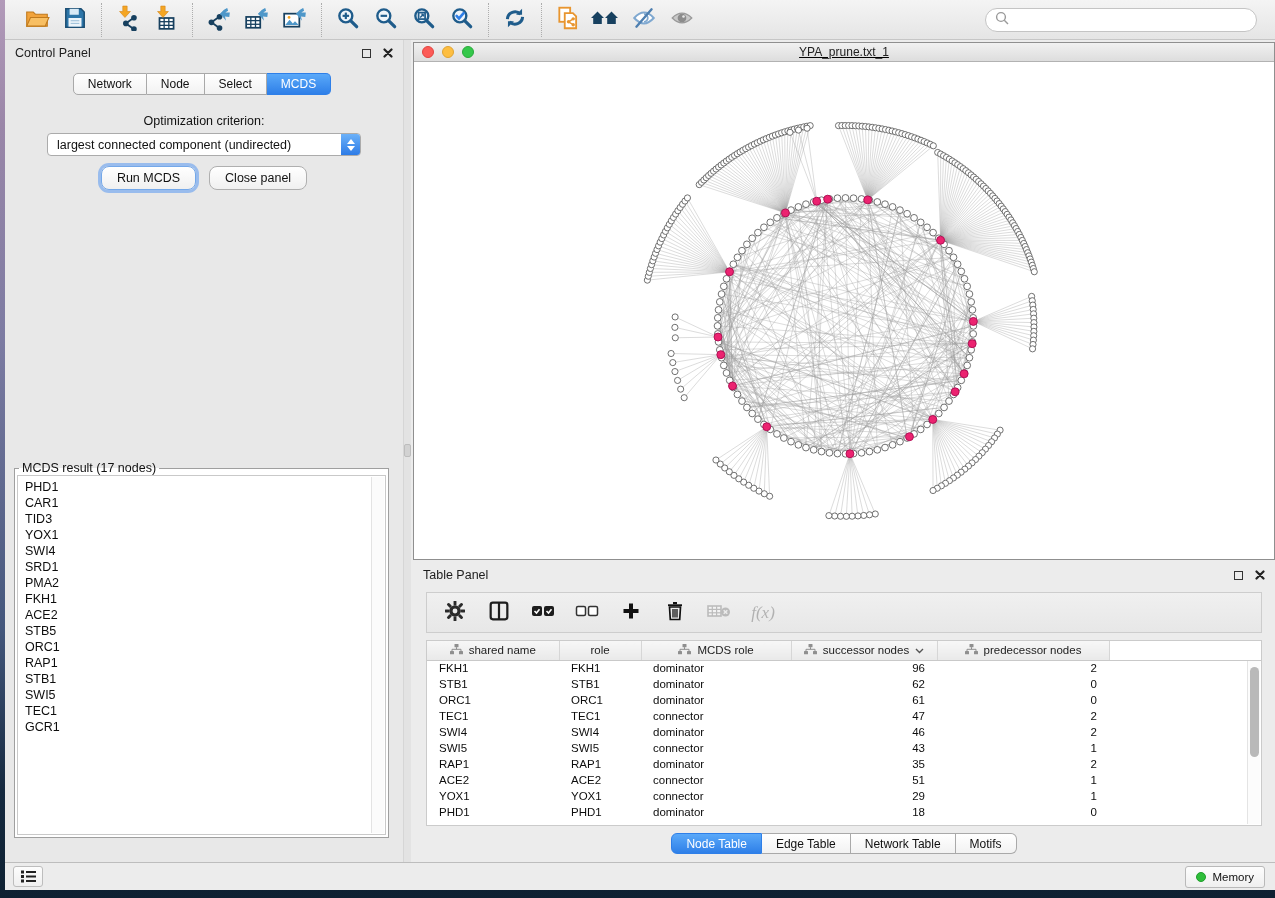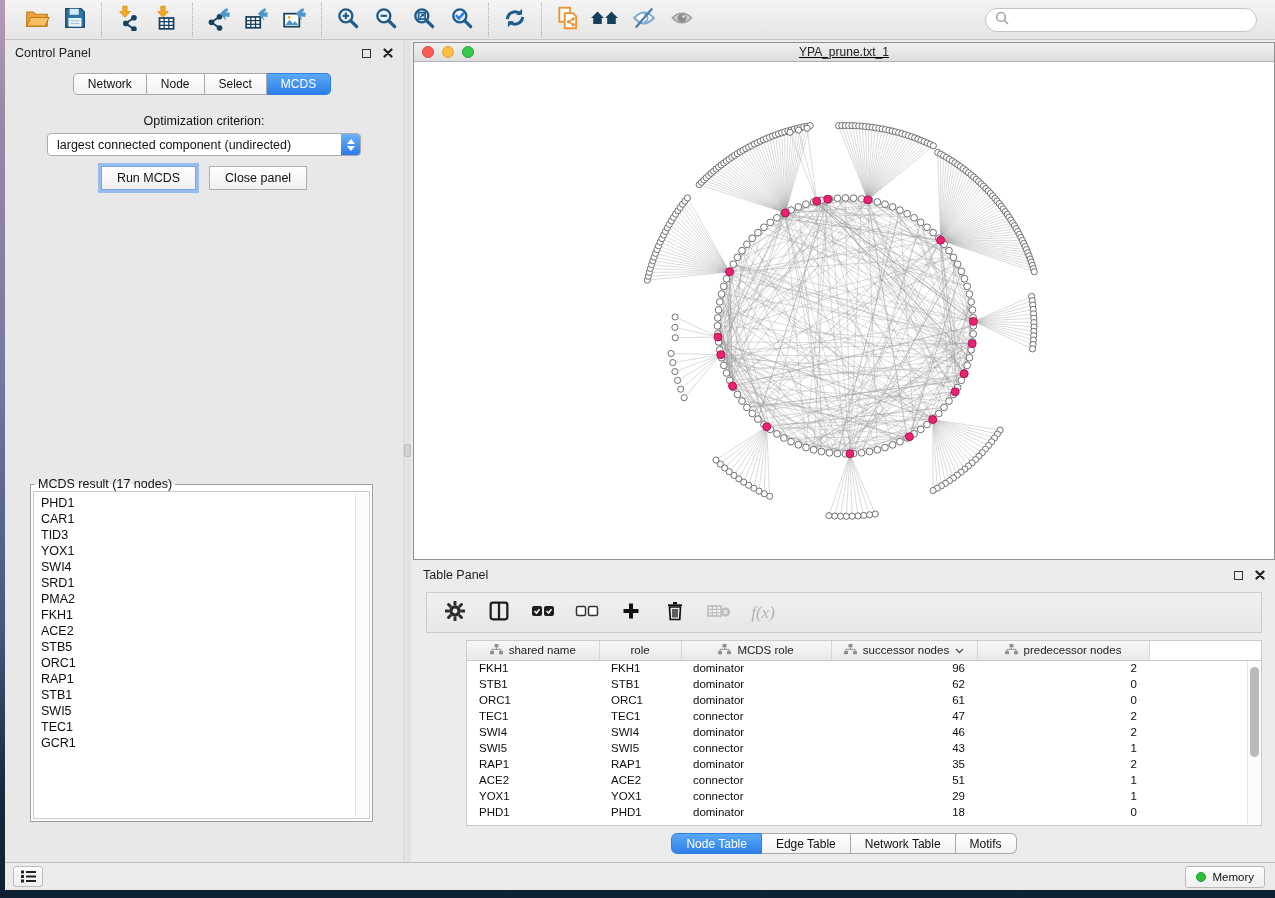--- a/index.html
+++ b/index.html
@@ -38,25 +38,25 @@
   .cp-select { position:absolute; top:93px; left:42px; width:314px; height:23px; background:#fff;
     border:1px solid #ABABAB; border-radius:4px; display:flex; align-items:center; cursor:pointer; }
   .cp-select .value { flex:1; font-size:12.5px; padding:0 6px 0 9px; color:#111; white-space:nowrap; }
   .stepper { width:19px; height:21px; margin:0; border-radius:0 3px 3px 0;
     background:linear-gradient(#6BB1F9,#2D7BE6); display:flex; flex-direction:column; align-items:center; justify-content:center; gap:2px; }
   .tri-up { width:0; height:0; border-left:4px solid transparent; border-right:4px solid transparent; border-bottom:5px solid #fff; }
   .tri-dn { width:0; height:0; border-left:4px solid transparent; border-right:4px solid transparent; border-top:5px solid #fff; }
 
   .cp-buttons { position:absolute; top:126px; left:0; right:0; display:flex; justify-content:center; gap:13px; }
   .mac-btn { height:24px; padding:0 15px; font-size:12.5px; color:#111; background:linear-gradient(#FFFFFF,#F0F0F0);
-    border:1px solid #AFAFAF; border-radius:0; cursor:pointer; font-family:inherit; }
+    border:1px solid #AFAFAF; border-radius:8px; cursor:pointer; font-family:inherit; }
   .mac-btn.focused { box-shadow:0 0 0 3px rgba(110,165,240,.65); border-color:#74A8E9; }
 
   .result-box { position:absolute; left:9px; right:14px; top:421px; bottom:24px;
-    border:1px solid #9F9F9F; background:#fff; padding:0; margin:16px; }
+    border:1px solid #9F9F9F; background:#fff; padding:0; margin:0; }
   .result-box legend { font-size:12.5px; color:#111; padding:0 3px; margin-left:4px; }
   .result-inner { position:absolute; left:2px; right:2px; top:0px; bottom:2px; border:1px solid #C9C9C9; background:#fff; overflow:hidden; }
   .result-list { position:absolute; inset:1px 15px 1px 1px; padding:2px 0 0 6px; font-size:12.5px; line-height:16px; color:#0d0d0d; }
   .result-scroll { position:absolute; top:1px; bottom:1px; right:1px; width:13px; background:#FBFBFB; border-left:1px solid #E3E3E3; }
 
   .splitter { position:absolute; top:40px; left:399px; width:7px; bottom:28px; background:#E3E3E3; }
   .splitter-grip { position:absolute; top:404px; left:0px; width:7px; height:13px; background:#D2D2D2; border:1px solid #BDBDBD; border-radius:2px; cursor:col-resize; }
 
   
   .rightcol { position:absolute; top:40px; left:406px; right:0; bottom:28px; }
@@ -73,21 +73,21 @@
   .netcanvas svg { width:100%; height:100%; display:block; }
 
   
   .tablepanel { position:absolute; left:2px; right:0; top:522px; bottom:0; background:#ECECEC; }
   .tp-toolbar { position:absolute; top:30px; left:13px; right:13px; height:41px;
     background:linear-gradient(#F0F0F0,#E7E7E7); border:1px solid #CDCDCD; display:flex; align-items:center; gap:8px; padding:0 10px; }
   .tp-btn { background:none; border:none; width:36px; height:34px; display:flex; align-items:center; justify-content:center; cursor:pointer; }
   .tp-btn.disabled { opacity:.38; cursor:default; }
   .fx { font-family:"Liberation Serif","DejaVu Serif",serif; font-style:italic; font-size:17px; color:#555; }
 
-  .tp-table { position:absolute; top:78px; left:13px; right:13px; bottom:36px; background:#fff; border:1px solid #CBCBCB; overflow:hidden;margin-left:40px; }
+  .tp-table { position:absolute; top:78px; left:13px; right:13px; bottom:36px; background:#fff; border:1px solid #CBCBCB; overflow:hidden; }
   table.node-table { border-collapse:collapse; table-layout:fixed; width:100%; }
   .node-table th { height:19px; background:linear-gradient(#F7F7F7,#E9E9E9);
     border-right:1px solid #D6D6D6; border-bottom:1px solid #C9C9C9;
     font-weight:400; font-size:11.5px; color:#222; text-align:center; vertical-align:middle; padding:0; overflow:hidden; white-space:nowrap; }
   .node-table th.filler { background:#fff; border-right:none; }
   .th-inner { display:inline-flex; align-items:center; gap:6px; }
   .node-table td { height:16px; font-size:11.5px; color:#0d0d0d; padding:0 0 0 12px; white-space:nowrap; overflow:hidden; }
   .node-table td.num { text-align:right; padding:0 12px 0 0; }
   .tp-scrollbar { position:absolute; top:20px; right:1px; bottom:1px; width:13px; background:#FCFCFC; border-left:1px solid #E4E4E4; }
   .tp-thumb { position:absolute; top:6px; left:2px; width:9px; height:90px; background:#B9B9B9; border-radius:5px; cursor:pointer; }

